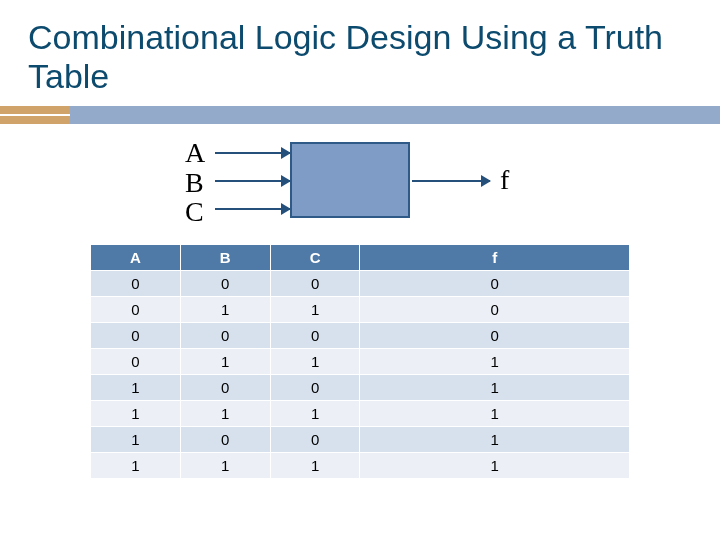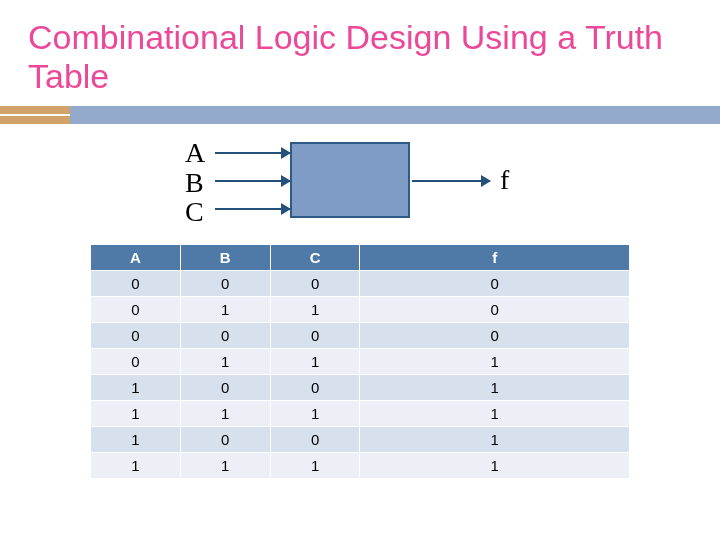--- a/index.html
+++ b/index.html
@@ -8,21 +8,21 @@
     height: 540px;
     background: #ffffff;
     font-family: Arial, Helvetica, sans-serif;
     position: relative;
     overflow: hidden;
   }
   .title {
     padding: 18px 28px 6px 28px;
     font-size: 34px;
     line-height: 1.15;
-    color: #ec4899;
+    color: #0c4a6e;
     font-weight: 400;
   }
   .accent-row {
     position: relative;
     height: 20px;
     margin-top: 4px;
   }
   .accent-bar {
     position: absolute;
     top: 0;

